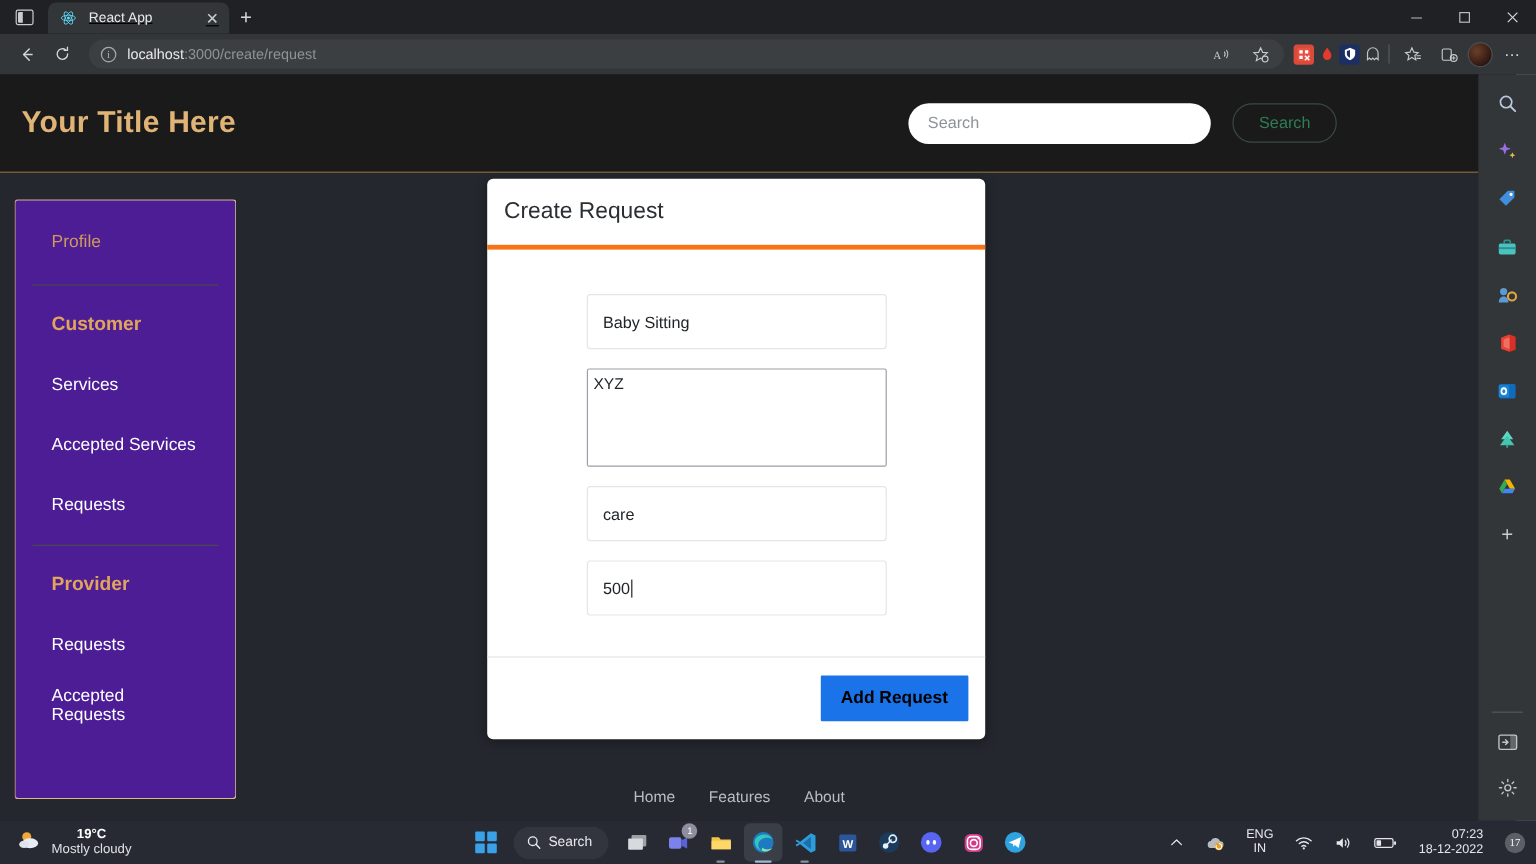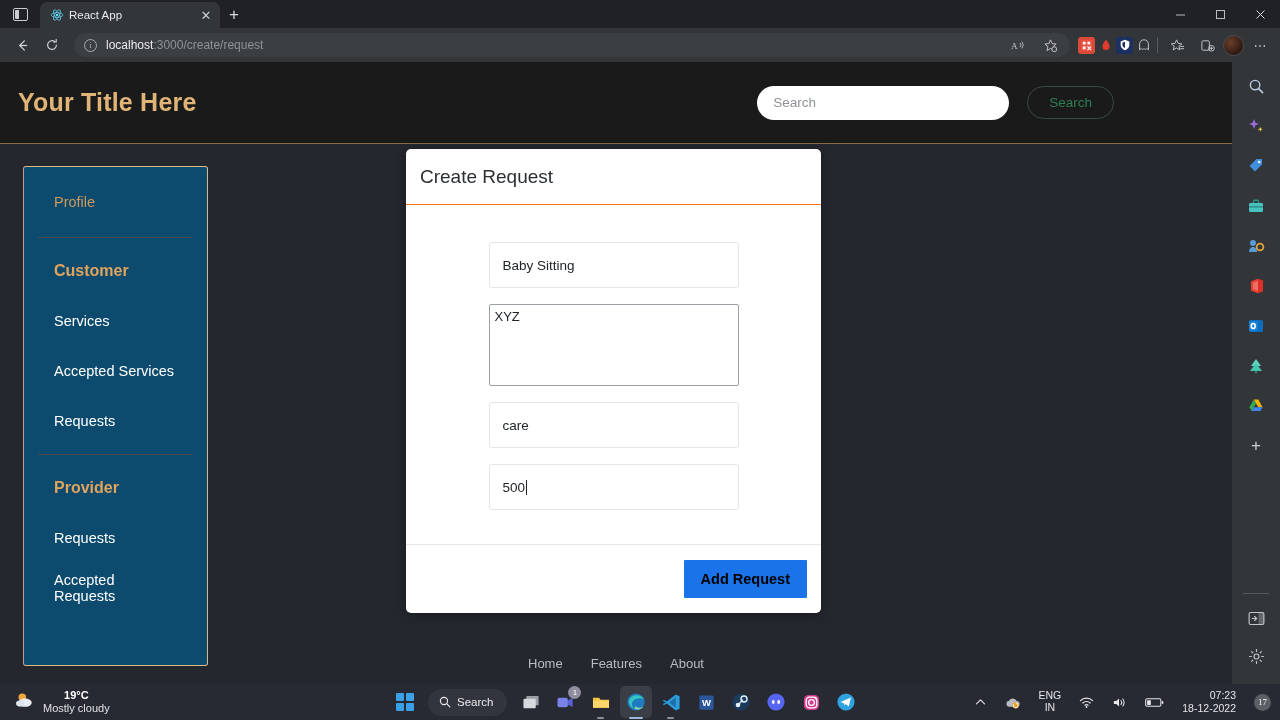--- a/index.html
+++ b/index.html
@@ -22,23 +22,24 @@
   }
   .tab-left-btn .sq {
     width: 15px; height: 13px; border: 1.6px solid #c9ccd0; border-radius: 2px;
     position: relative;
   }
   .tab-left-btn .sq::before {
     content: ""; position: absolute; left: 1px; top: 1px; bottom: 1px; width: 4px;
     background: #c9ccd0; border-radius: 1px 0 0 1px;
   }
   .tab {
-    height: 26px; width: 180px; background: #323639; border-radius: 7px 7px 0 0;
-    display: flex; align-items: center; padding: 0 6px 0 10px; gap: 5px;
+    height: 26px; width: 151px; background: #323639; border-radius: 7px 7px 0 0;
+    display: flex; align-items: center; padding: 0 6px 0 10px; gap: 10px;
     position: relative;
+    text-decoration: underline;
   }
   .tab .favicon { width: 14px; height: 14px; flex: 0 0 auto; }
   .tab .title {
     color: #e8eaed; font-size: 11.5px; flex: 1 1 auto; white-space: nowrap;
     overflow: hidden; text-overflow: ellipsis;
   }
   .tab .closex { color: #c8cbcf; font-size: 13px; width: 16px; text-align: center; line-height: 1; }
   .newtab {
     width: 28px; height: 26px; color: #d5d8db; font-size: 17px; font-weight: 300;
     display: flex; align-items: center; justify-content: center;
@@ -110,41 +111,41 @@
   .search-btn {
     height: 33px; padding: 0 21px; border-radius: 17px;
     background: transparent; border: 1px solid #3b4a3f; color: #2e7d56;
     font-size: 13.5px; font-family: "Liberation Sans", sans-serif;
     display: flex; align-items: center;
   }
 
   .body-area { position: relative; height: 540px; }
 
   .sidebar {
-    position: absolute; left: 23px; top: 22px; width: 185px; height: 500px;
-    background: #0c4a6e; border: 1px solid #c9a committee;
+    position: absolute; left: 12px; top: 22px; width: 185px; height: 500px;
+    background: #4c1d95; border: 1px solid #c9a committee;
     border-top: 1px solid #d8b98a; border-right: 1px solid #d8b98a;
     border-bottom: 1px solid #d8b98a; border-left: 1px solid #c9968c;
     border-radius: 3px; padding: 0 0;
   }
   .sb-item {
     padding: 0 30px; height: 50px; display: flex; align-items: center;
     font-size: 14.5px; color: #ffffff;
   }
   .sb-item.profile { color: #cf9a5b; height: 62px; padding-top: 8px; }
   .sb-head { color: #e0a45d; font-size: 16px; font-weight: 700; }
   .sb-divider { height: 1px; background: #4a4a4a; margin: 8px 14px; }
 
   .card {
     position: absolute; left: 406px; top: 5px; width: 415px;
     background: #ffffff; border-radius: 5px;
     box-shadow: 0 2px 10px rgba(0,0,0,.35);
   }
   .card-header {
-    padding: 17px 14px 16px 14px; border-bottom: 1px solid #f97316;
+    padding: 17px 14px 16px 14px; border-bottom: 4px solid #f97316;
   }
   .card-title { font-size: 19px; color: #2b2f33; font-weight: 400; }
   .card-body { padding: 37px 0 34px 0; display: flex; flex-direction: column; align-items: center; gap: 16px; }
   .field {
     width: 250px; height: 46px; border: 1px solid #e3e5e8; border-radius: 3px;
     display: flex; align-items: center; padding: 0 13px;
     font-size: 13.5px; color: #212529; background: #fff;
   }
   .textarea {
     width: 250px; height: 82px; border: 1px solid #9aa0a6; border-radius: 2px;

